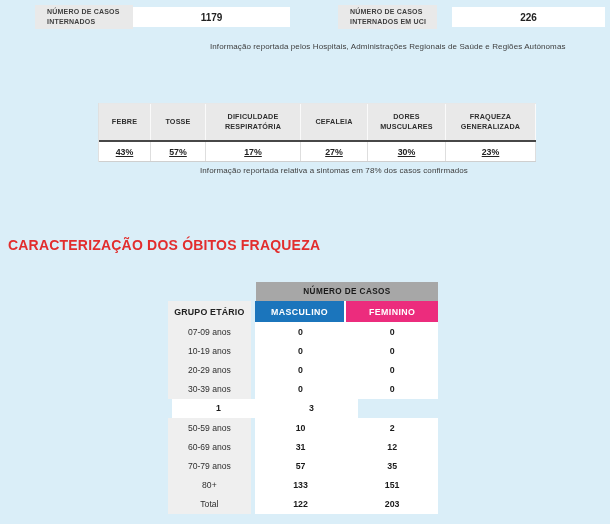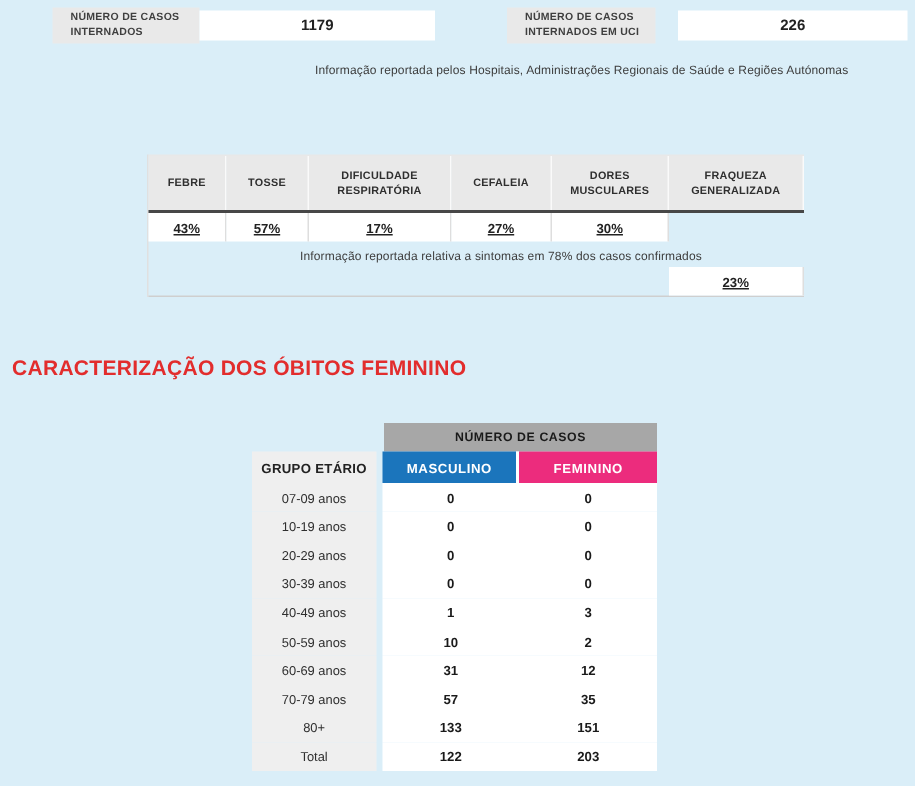--- a/index.html
+++ b/index.html
@@ -113,27 +113,27 @@
       <div class="sym-hcell" style="width: 67px;">CEFALEIA</div>
       <div class="sym-hcell" style="width: 78px;">DORES MUSCULARES</div>
       <div class="sym-hcell" style="width: 90px;">FRAQUEZA GENERALIZADA</div>
     </div>
   <div class="sym-vals" id="sym-vals">
       <div class="sym-vcell" style="width: 52px;">43%</div>
       <div class="sym-vcell" style="width: 55px;">57%</div>
       <div class="sym-vcell" style="width: 95px;">17%</div>
       <div class="sym-vcell" style="width: 67px;">27%</div>
       <div class="sym-vcell" style="width: 78px;">30%</div>
-      <div class="sym-vcell" style="width: 90px; margin-top: 36px;">23%</div>
+      <div class="sym-vcell" style="width: 90px;">23%</div>
     </div>
 </div>
 
 <div class="abs note" style="left:200px;top:166px;width:392px;">Informação reportada relativa a sintomas em 78% dos casos confirmados</div>
 
-<div class="abs deaths-title" style="left:8px;top:237px;">CARACTERIZAÇÃO DOS ÓBITOS FEMININO</div>
+<div class="abs deaths-title" style="left:8px;top:237px;">CARACTERIZAÇÃO DOS ÓBITOS FRAQUEZA</div>
 
 <div class="abs d-table" style="left:168px;top:282px;">
   <div class="d-banner-row">
     <div class="d-banner">NÚMERO DE CASOS</div>
   </div>
   <div class="d-header-row">
     <div class="d-corner">GRUPO ETÁRIO</div>
     <div class="d-gap"></div>
     <div class="d-col-m">MASCULINO</div>
     <div class="d-col-sep"></div>
@@ -158,21 +158,20 @@
         <div class="d-cell">0</div>
         <div class="d-cell">0</div>
       </div>
       <div class="d-row">
         <div class="d-rowlabel">30-39 anos</div>
         <div class="d-gap"></div>
         <div class="d-cell">0</div>
         <div class="d-cell">0</div>
       </div>
       <div class="d-row">
-        <div class="d-rowlabel">40-49 anos</div>
         <div class="d-gap"></div>
         <div class="d-cell">1</div>
         <div class="d-cell">3</div>
       </div>
       <div class="d-row">
         <div class="d-rowlabel">50-59 anos</div>
         <div class="d-gap"></div>
         <div class="d-cell">10</div>
         <div class="d-cell">2</div>
       </div>

